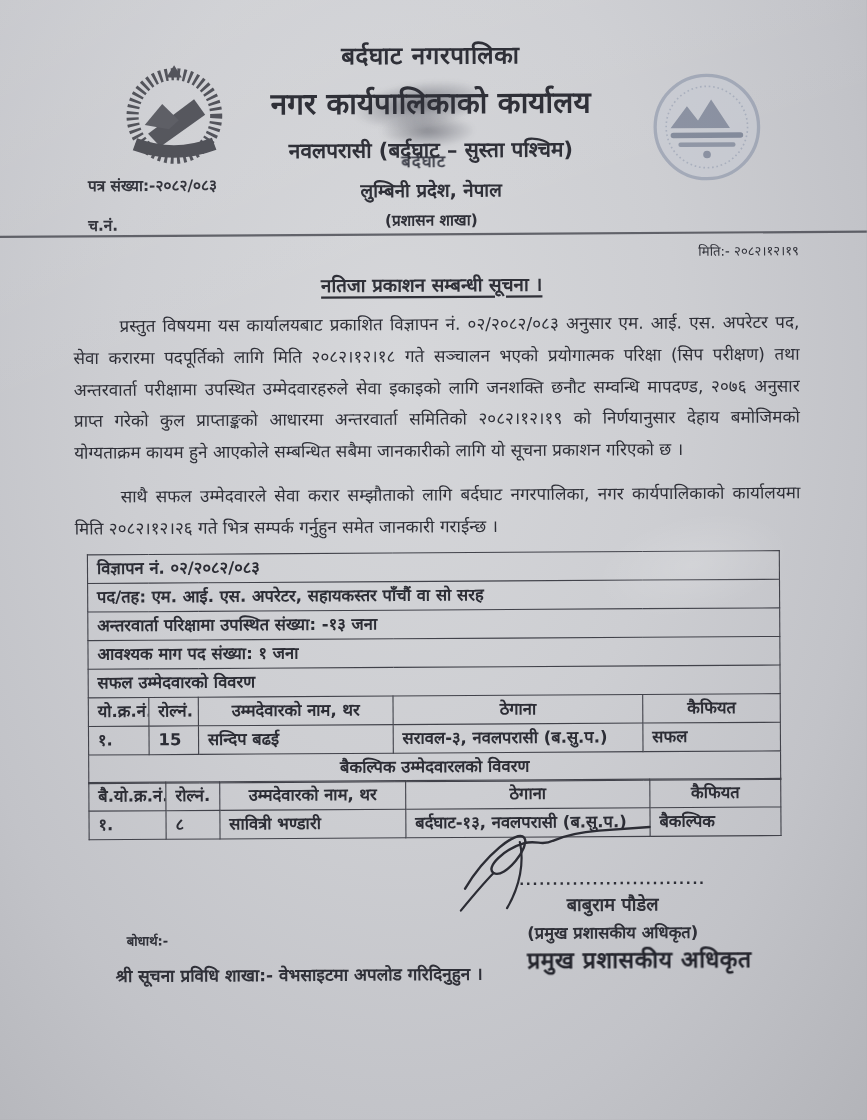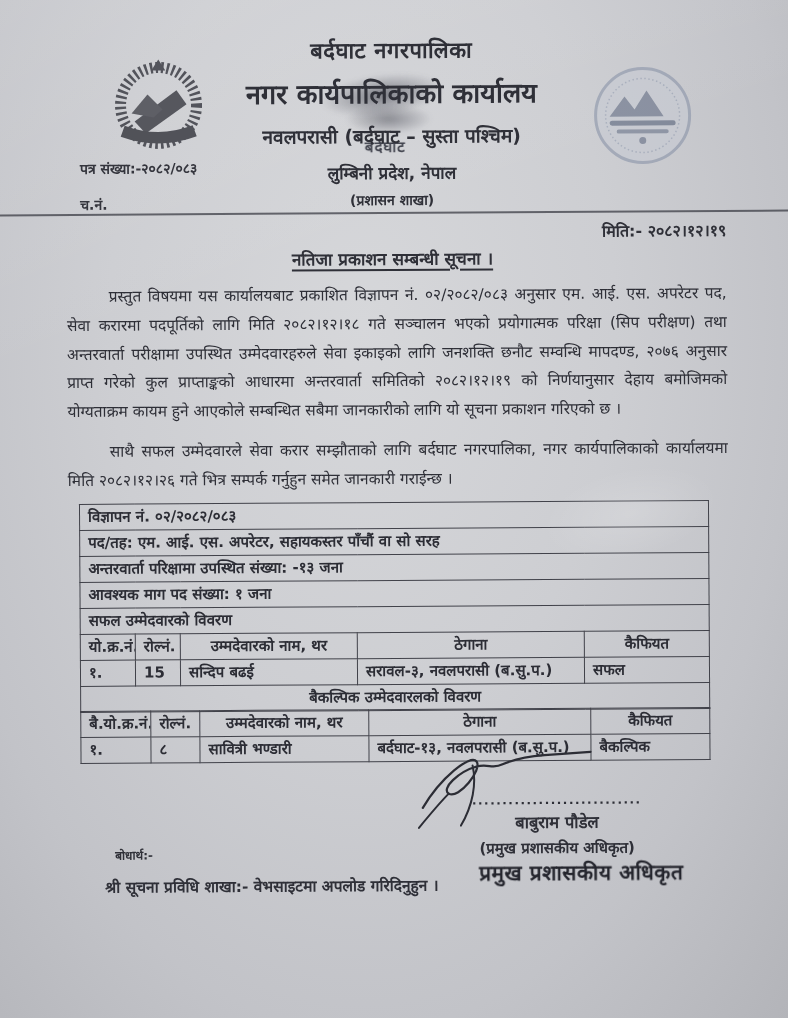--- a/index.html
+++ b/index.html
@@ -23,21 +23,21 @@
   .h3 { top:123px; font-size:19px; font-weight:700; z-index:3; }
   .h4 { top:161px; font-size:17px; font-weight:700; }
   .h5 { top:190px; font-size:14px; font-weight:600; }
 
   .meta-left  { left:82px; font-size:14px; font-weight:600; color:#34353d; }
   .letter-no  { top:157px; }
   .dispatch-no{ top:183px;margin-top:10px; }
 
   .divider { top:212px; left:-4px; right:-4px; border-top:2px solid rgba(54,55,64,.72); }
 
-  .date-line { top:221px; right:60px; font-size:16px; font-weight:700;margin-left:24px; }
+  .date-line { top:221px; right:60px; font-size:12px; font-weight:400;margin-left:24px; }
 
   .notice-title { top:247px; font-size:17px; font-weight:700;
     text-decoration:underline; text-underline-offset:4px; text-decoration-thickness:1.5px; }
 
   .bodytext { left:68px; right:60px; top:281px; font-size:15.5px; line-height:1.86;
     text-align:justify; color:#2e2f37; }
   .bodytext p { text-indent:42px; }
   .bodytext p + p { margin-top:11px; }
 
   .tablewrap { left:79px; top:502px; width:629px; }

